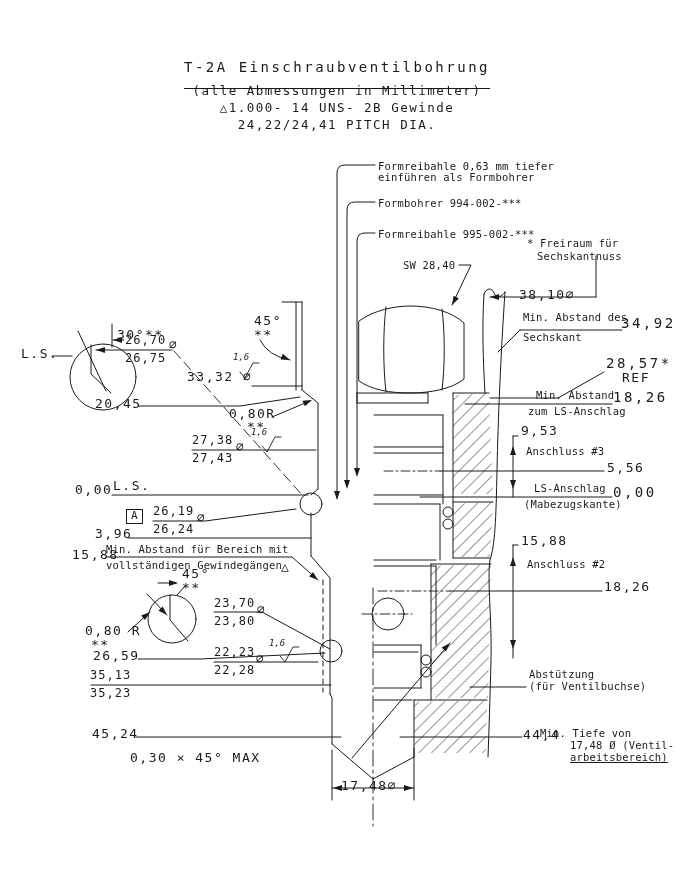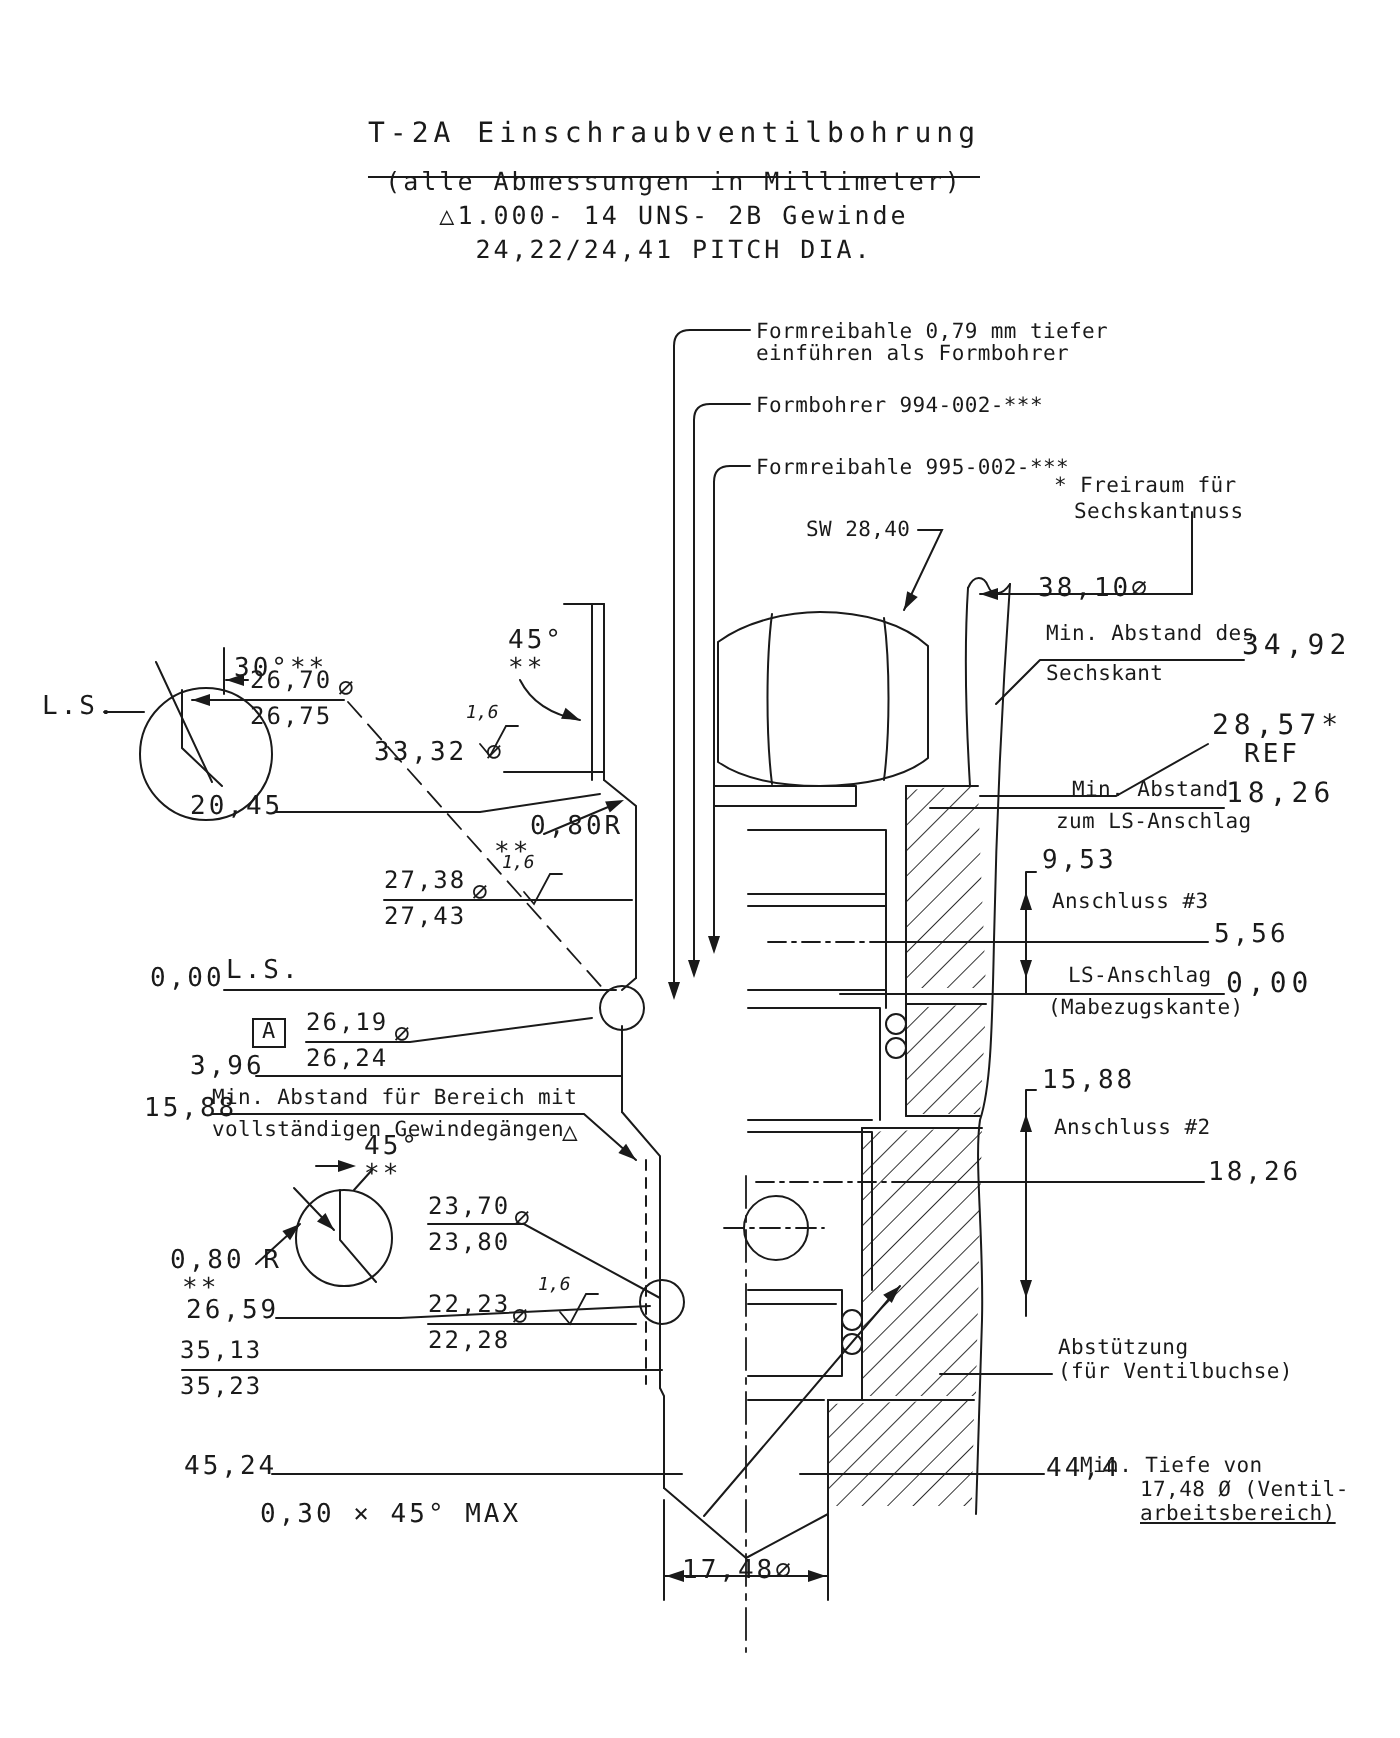--- a/index.html
+++ b/index.html
@@ -172,21 +172,21 @@
       <path d="M0,6 l5,6 l8,-15 h6" transform="translate(262,440)"></path>
       <path d="M0,6 l5,6 l8,-15 h6" transform="translate(280,650)"></path>
     </g>
   </svg>
 
   <div id="labels">
       <div class="lab t1" style="left: 337px; top: 60px;">T-2A Einschraubventilbohrung</div>
       <div class="lab t2" style="left: 337px; top: 84px;">(alle Abmessungen in Millimeter)</div>
       <div class="lab t2" style="left: 337px; top: 101px;">△1.000- 14 UNS- 2B Gewinde</div>
       <div class="lab t2" style="left: 337px; top: 118px;">24,22/24,41 PITCH DIA.</div>
-      <div class="lab sm" style="left: 378px; top: 161px;">Formreibahle 0,79 mm tiefer</div>
+      <div class="lab sm" style="left: 378px; top: 161px;">Formreibahle 0,63 mm tiefer</div>
       <div class="lab sm" style="left: 378px; top: 172px;">einführen als Formbohrer</div>
       <div class="lab sm" style="left: 378px; top: 198px;">Formbohrer 994-002-***</div>
       <div class="lab sm" style="left: 378px; top: 229px;">Formreibahle 995-002-***</div>
       <div class="lab sm" style="left: 527px; top: 238px; text-align: center;">* Freiraum für</div>
       <div class="lab sm" style="left: 537px; top: 251px;">Sechskantnuss</div>
       <div class="lab sm" style="left: 403px; top: 260px;">SW 28,40</div>
       <div class="lab dim" style="left: 519px; top: 288px;">38,10∅</div>
       <div class="lab sm" style="left: 523px; top: 312px;">Min. Abstand des</div>
       <div class="lab sm" style="left: 523px; top: 332px;">Sechskant</div>
       <div class="lab dimlg" style="left: 621px; top: 316px;">34,92</div>
@@ -213,21 +213,21 @@
       <div class="lab dim" style="left: 21px; top: 347px;">L.S.</div>
       <div class="lab dim" style="left: 117px; top: 328px;">30°**</div>
       <div class="lab fr" style="left: 125px; top: 334px;">26,70</div>
       <div class="lab fr" style="left: 125px; top: 352px;">26,75</div>
       <div class="lab dim" style="left: 169px; top: 338px;">∅</div>
       <div class="lab dim" style="left: 254px; top: 314px;">45°</div>
       <div class="lab dim" style="left: 254px; top: 328px;">**</div>
       <div class="lab tiny" style="left: 233px; top: 353px;">1,6</div>
       <div class="lab dim" style="left: 187px; top: 370px;">33,32 ∅</div>
       <div class="lab dim" style="left: 95px; top: 397px;">20,45</div>
-      <div class="lab dim" style="left: 229px; top: 407px; margin-left: 36px;">0,80R</div>
+      <div class="lab dim" style="left: 229px; top: 407px;">0,80R</div>
       <div class="lab dim" style="left: 247px; top: 420px;">**</div>
       <div class="lab fr" style="left: 192px; top: 434px;">27,38</div>
       <div class="lab fr" style="left: 192px; top: 452px;">27,43</div>
       <div class="lab dim" style="left: 236px; top: 440px;">∅</div>
       <div class="lab tiny" style="left: 251px; top: 428px;">1,6</div>
       <div class="lab dim" style="left: 75px; top: 483px;">0,00</div>
       <div class="lab dim" style="left: 113px; top: 479px;">L.S.</div>
       <div class="lab datum" style="left: 126px; top: 509px;">A</div>
       <div class="lab fr" style="left: 153px; top: 505px;">26,19</div>
       <div class="lab fr" style="left: 153px; top: 523px;">26,24</div>

